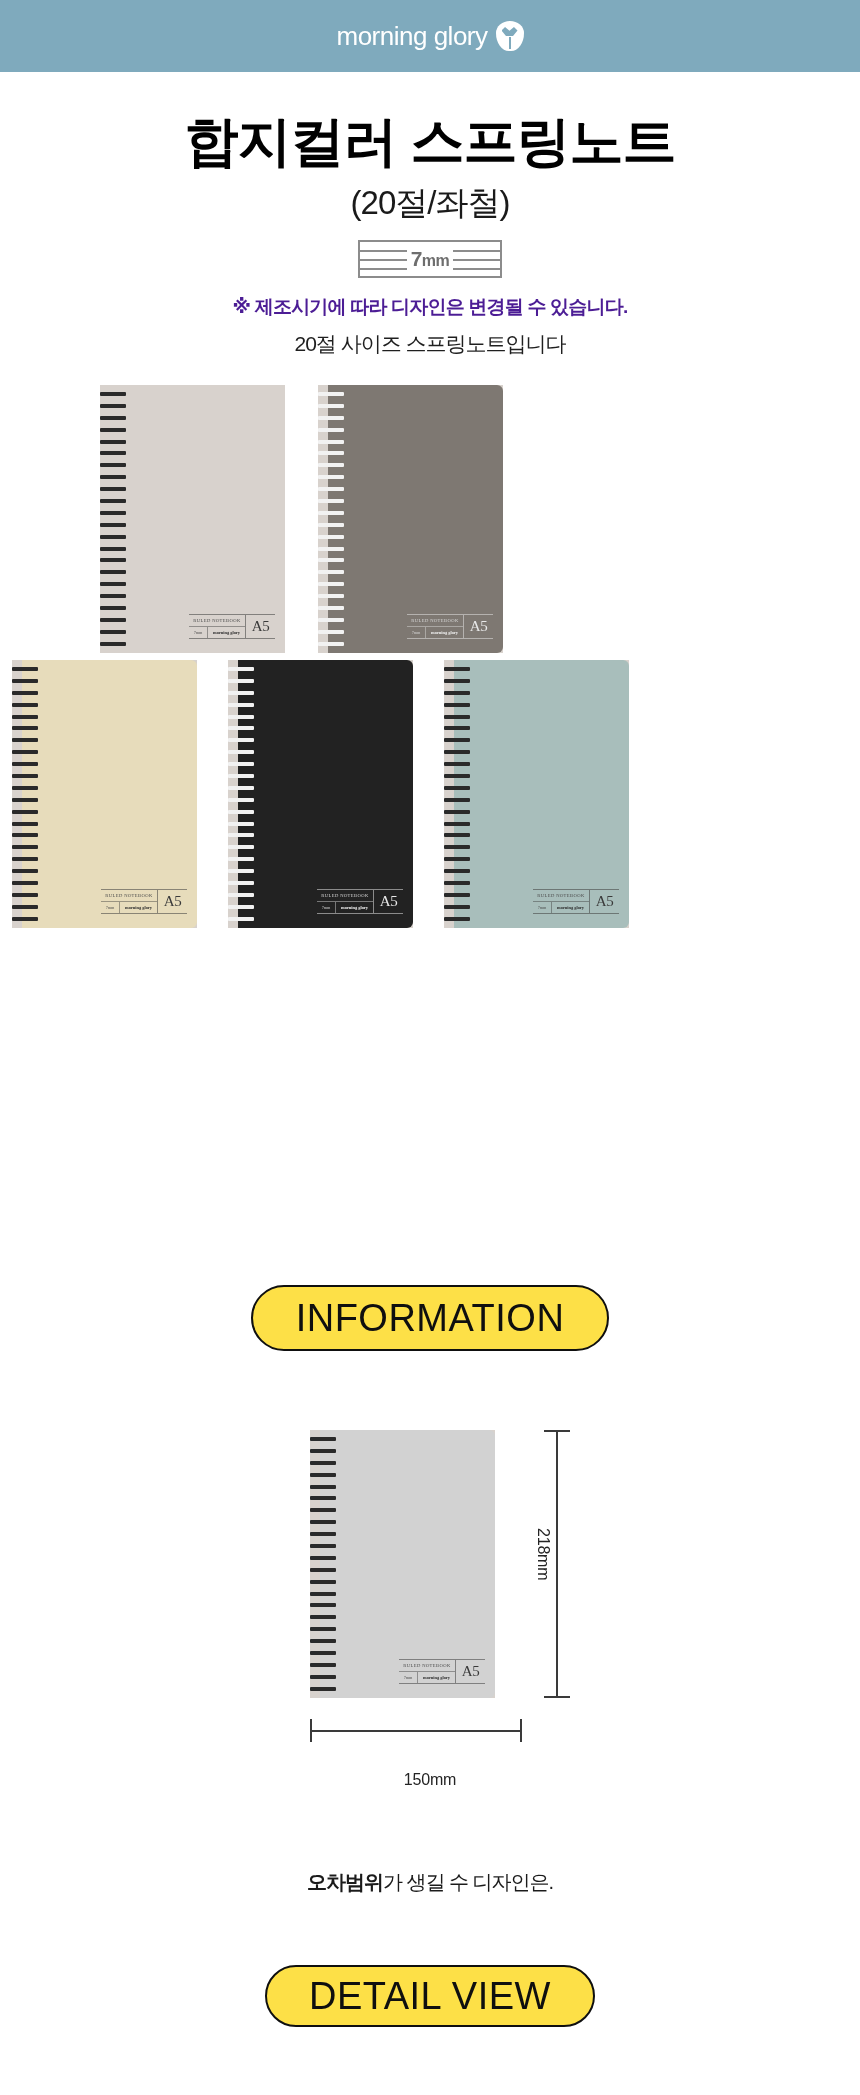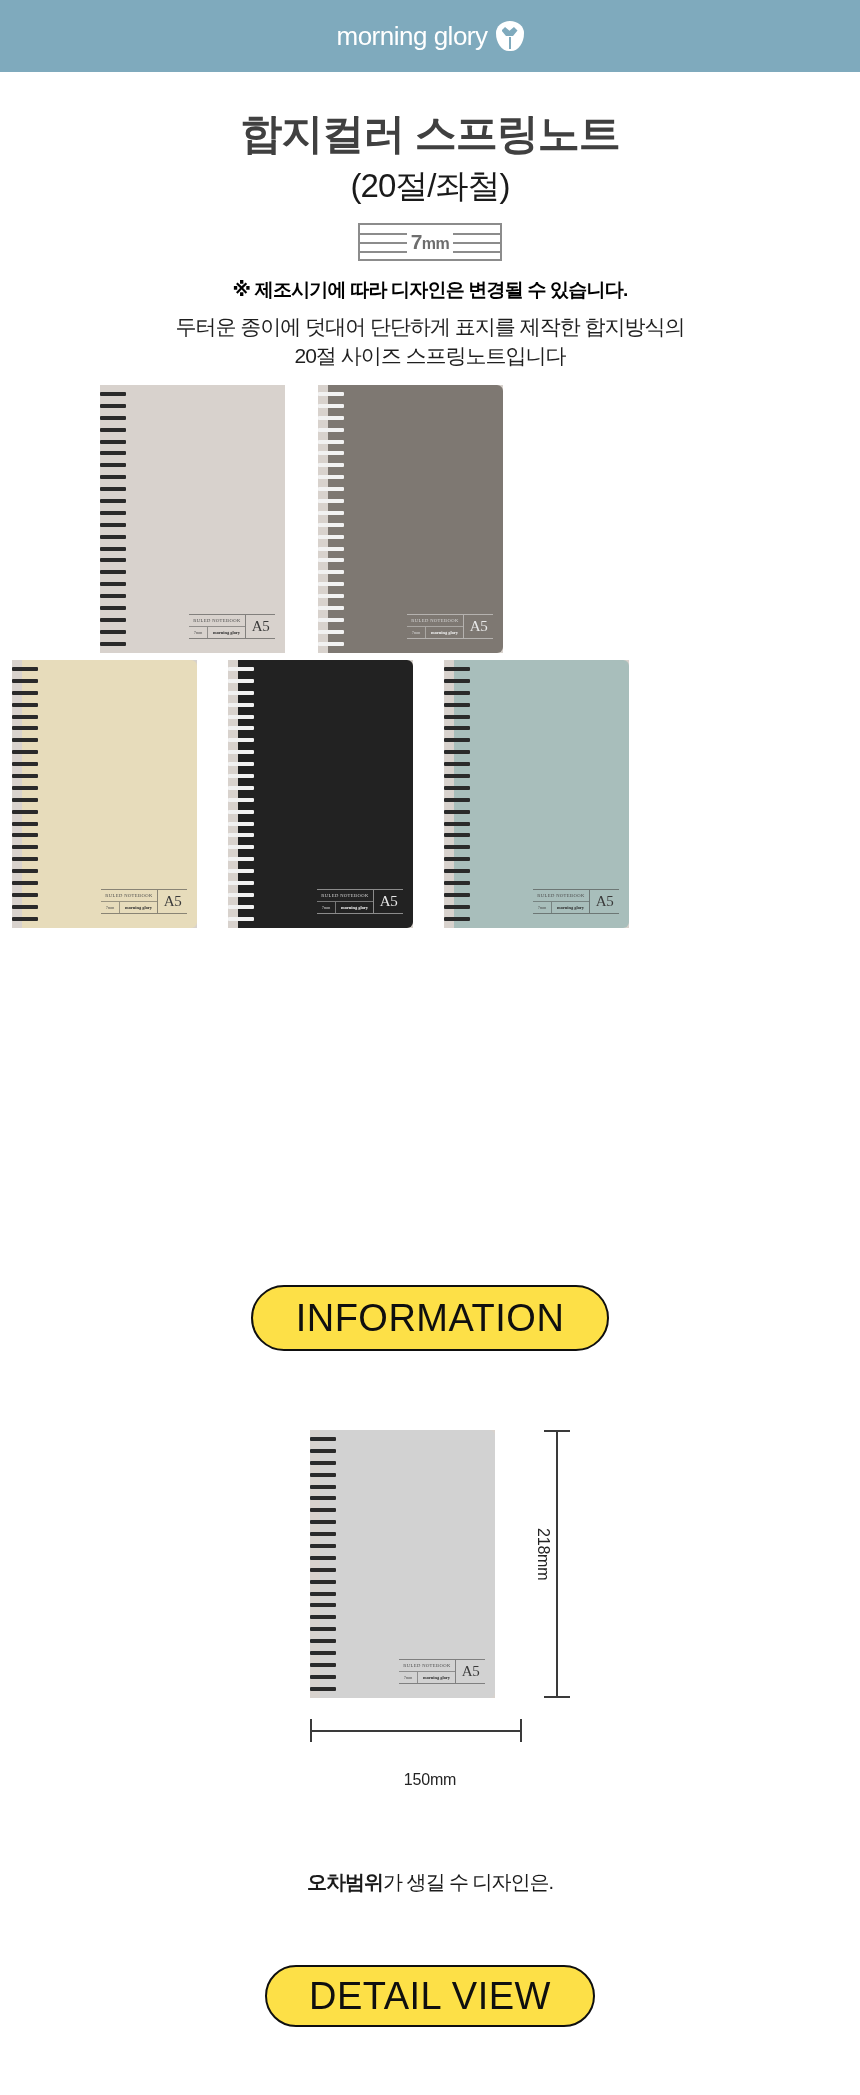--- a/index.html
+++ b/index.html
@@ -43,23 +43,23 @@
     position: absolute; left: 50%; top: 16px;
     transform: translateX(-50%);
     width: 2px; height: 12px;
     background: #7FAABD;
   }
 
   
   .title {
     margin-top: 34px;
     text-align: center;
-    font-size: 42px;
+    font-size: 54px;
     font-weight: 700;
-    color: #404040;
+    color: #000000;
     letter-spacing: -1px;
   }
   .subtitle {
     margin-top: 2px;
     text-align: center;
     font-size: 33px;
     font-weight: 300;
     color: #1a1a1a;
     letter-spacing: -1px;
   }
@@ -90,21 +90,21 @@
     letter-spacing: -0.5px;
   }
   .badge-label .unit { font-size: 16px; }
 
   
   .notice {
     margin-top: 16px;
     text-align: center;
     font-size: 19px;
     font-weight: 700;
-    color: #000000;
+    color: #4c1d95;
     letter-spacing: -0.8px;
   }
   .desc {
     margin-top: 10px;
     text-align: center;
     font-size: 21px;
     font-weight: 300;
     color: #1f1f1f;
     line-height: 1.38;
     letter-spacing: -1px;
@@ -223,21 +223,20 @@
   <div class="badge">
     <div class="rule r1"></div>
     <div class="rule r2"></div>
     <div class="rule r3"></div>
     <div class="badge-label"><span>7</span><span class="unit">mm</span></div>
   </div>
 </div>
 
 <div class="notice">※ 제조시기에 따라 디자인은 변경될 수 있습니다.</div>
 <div class="desc">
-  <div>두터운 종이에 덧대어 단단하게 표지를 제작한 합지방식의</div>
   <div>20절 사이즈 스프링노트입니다</div>
 </div>
 
 <div class="nb light" style="left:100px; top:385px; width:185px; height:268px;">
   <div class="body" style="background:#D8D2CD;"></div>
   <div class="spiral">
     <div class="coil"></div>
       <div class="coil"></div>
     <div class="coil"></div>
       <div class="coil"></div>

